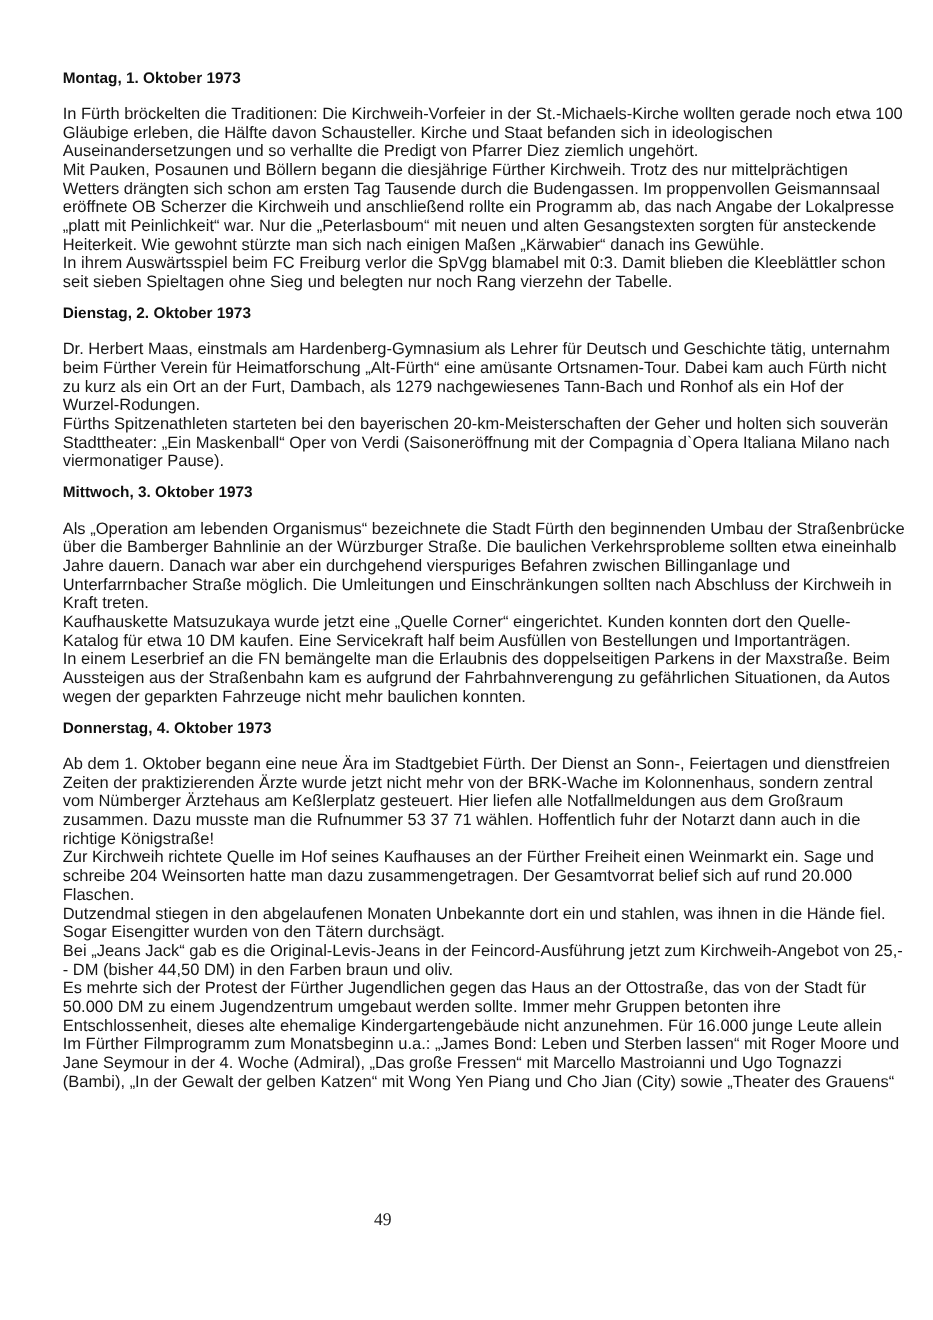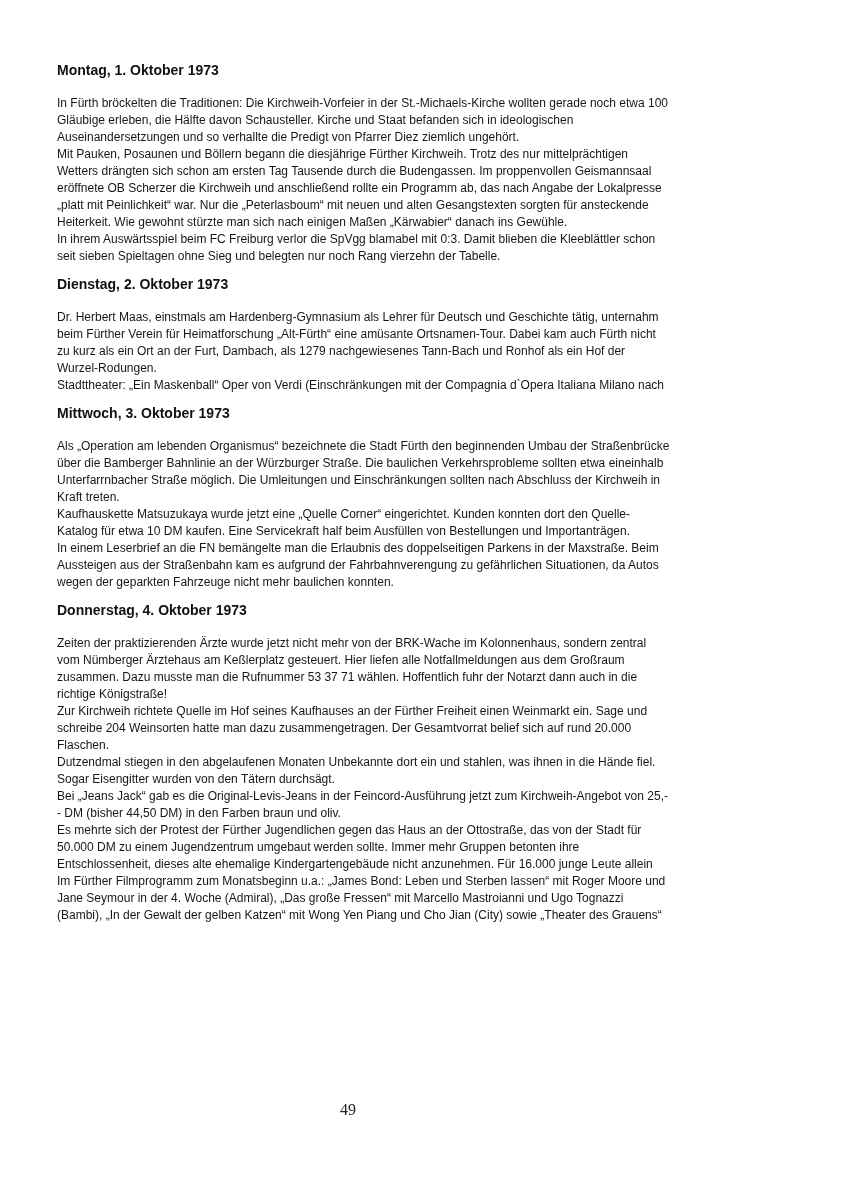--- a/index.html
+++ b/index.html
@@ -30,21 +30,21 @@
   h2.heading {
     font-size: 14px;
     line-height: 17px;
     font-weight: bold;
     margin: 11px 0 16px 0;
     white-space: pre;
     color: #111;
   }
   section.date-section:first-child h2.heading { margin-top: 0; }
   .line {
-    font-size: 12px;
+    font-size: 15px;
     line-height: 17px;
     white-space: pre;
     color: #161616;
   }
   .page-number {
     position: absolute;
     top: 1101px;
     left: 0;
     width: 696px;
     text-align: center;
@@ -70,36 +70,40 @@
         <div class="line">Heiterkeit. Wie gewohnt stürzte man sich nach einigen Maßen „Kärwabier“ danach ins Gewühle.</div>
         <div class="line">In ihrem Auswärtsspiel beim FC Freiburg verlor die SpVgg blamabel mit 0:3. Damit blieben die Kleeblättler schon</div>
         <div class="line">seit sieben Spieltagen ohne Sieg und belegten nur noch Rang vierzehn der Tabelle.</div>
       </section>
       <section class="date-section">
         <h2 class="heading">Dienstag, 2. Oktober 1973</h2>
         <div class="line">Dr. Herbert Maas, einstmals am Hardenberg-Gymnasium als Lehrer für Deutsch und Geschichte tätig, unternahm</div>
         <div class="line">beim Fürther Verein für Heimatforschung „Alt-Fürth“ eine amüsante Ortsnamen-Tour. Dabei kam auch Fürth nicht</div>
         <div class="line">zu kurz als ein Ort an der Furt, Dambach, als 1279 nachgewiesenes Tann-Bach und Ronhof als ein Hof der</div>
         <div class="line">Wurzel-Rodungen.</div>
-        <div class="line">Stadttheater: „Ein Maskenball“ Oper von Verdi (Einschränkungen mit der Compagnia d`Opera Italiana Milano nach</div>
+        <div class="line">Fürths Spitzenathleten starteten bei den bayerischen 20-km-Meisterschaften der Geher und holten sich souverän</div>
+        <div class="line">Stadttheater: „Ein Maskenball“ Oper von Verdi (Saisoneröffnung mit der Compagnia d`Opera Italiana Milano nach</div>
+        <div class="line">viermonatiger Pause).</div>
       </section>
       <section class="date-section">
         <h2 class="heading">Mittwoch, 3. Oktober 1973</h2>
         <div class="line">Als „Operation am lebenden Organismus“ bezeichnete die Stadt Fürth den beginnenden Umbau der Straßenbrücke</div>
         <div class="line">über die Bamberger Bahnlinie an der Würzburger Straße. Die baulichen Verkehrsprobleme sollten etwa eineinhalb</div>
+        <div class="line">Jahre dauern. Danach war aber ein durchgehend vierspuriges Befahren zwischen Billinganlage und</div>
         <div class="line">Unterfarrnbacher Straße möglich. Die Umleitungen und Einschränkungen sollten nach Abschluss der Kirchweih in</div>
         <div class="line">Kraft treten.</div>
         <div class="line">Kaufhauskette Matsuzukaya wurde jetzt eine „Quelle Corner“ eingerichtet. Kunden konnten dort den Quelle-</div>
         <div class="line">Katalog für etwa 10 DM kaufen. Eine Servicekraft half beim Ausfüllen von Bestellungen und Importanträgen.</div>
         <div class="line">In einem Leserbrief an die FN bemängelte man die Erlaubnis des doppelseitigen Parkens in der Maxstraße. Beim</div>
         <div class="line">Aussteigen aus der Straßenbahn kam es aufgrund der Fahrbahnverengung zu gefährlichen Situationen, da Autos</div>
         <div class="line">wegen der geparkten Fahrzeuge nicht mehr baulichen konnten.</div>
       </section>
       <section class="date-section">
         <h2 class="heading">Donnerstag, 4. Oktober 1973</h2>
+        <div class="line">Ab dem 1. Oktober begann eine neue Ära im Stadtgebiet Fürth. Der Dienst an Sonn-, Feiertagen und dienstfreien</div>
         <div class="line">Zeiten der praktizierenden Ärzte wurde jetzt nicht mehr von der BRK-Wache im Kolonnenhaus, sondern zentral</div>
         <div class="line">vom Nümberger Ärztehaus am Keßlerplatz gesteuert. Hier liefen alle Notfallmeldungen aus dem Großraum</div>
         <div class="line">zusammen. Dazu musste man die Rufnummer 53 37 71 wählen. Hoffentlich fuhr der Notarzt dann auch in die</div>
         <div class="line">richtige Königstraße!</div>
         <div class="line">Zur Kirchweih richtete Quelle im Hof seines Kaufhauses an der Fürther Freiheit einen Weinmarkt ein. Sage und</div>
         <div class="line">schreibe 204 Weinsorten hatte man dazu zusammengetragen. Der Gesamtvorrat belief sich auf rund 20.000</div>
         <div class="line">Flaschen.</div>
         <div class="line">Dutzendmal stiegen in den abgelaufenen Monaten Unbekannte dort ein und stahlen, was ihnen in die Hände fiel.</div>
         <div class="line">Sogar Eisengitter wurden von den Tätern durchsägt.</div>
         <div class="line">Bei „Jeans Jack“ gab es die Original-Levis-Jeans in der Feincord-Ausführung jetzt zum Kirchweih-Angebot von 25,-</div>

